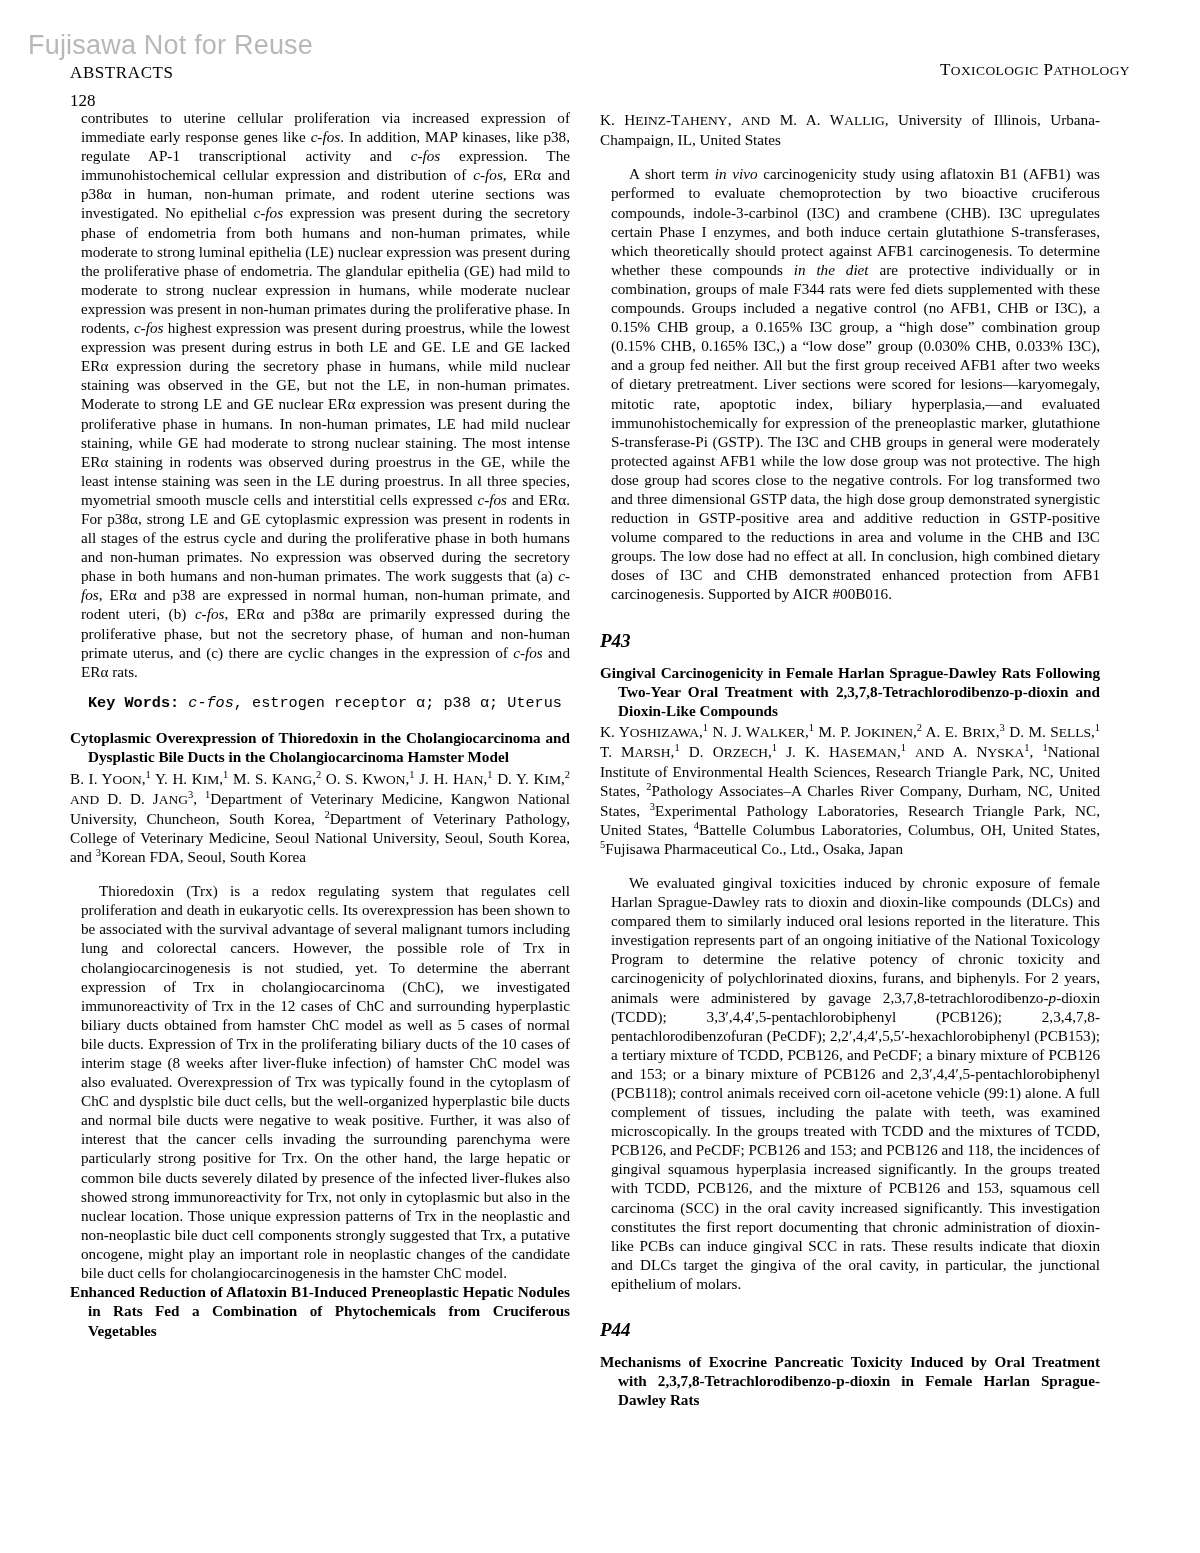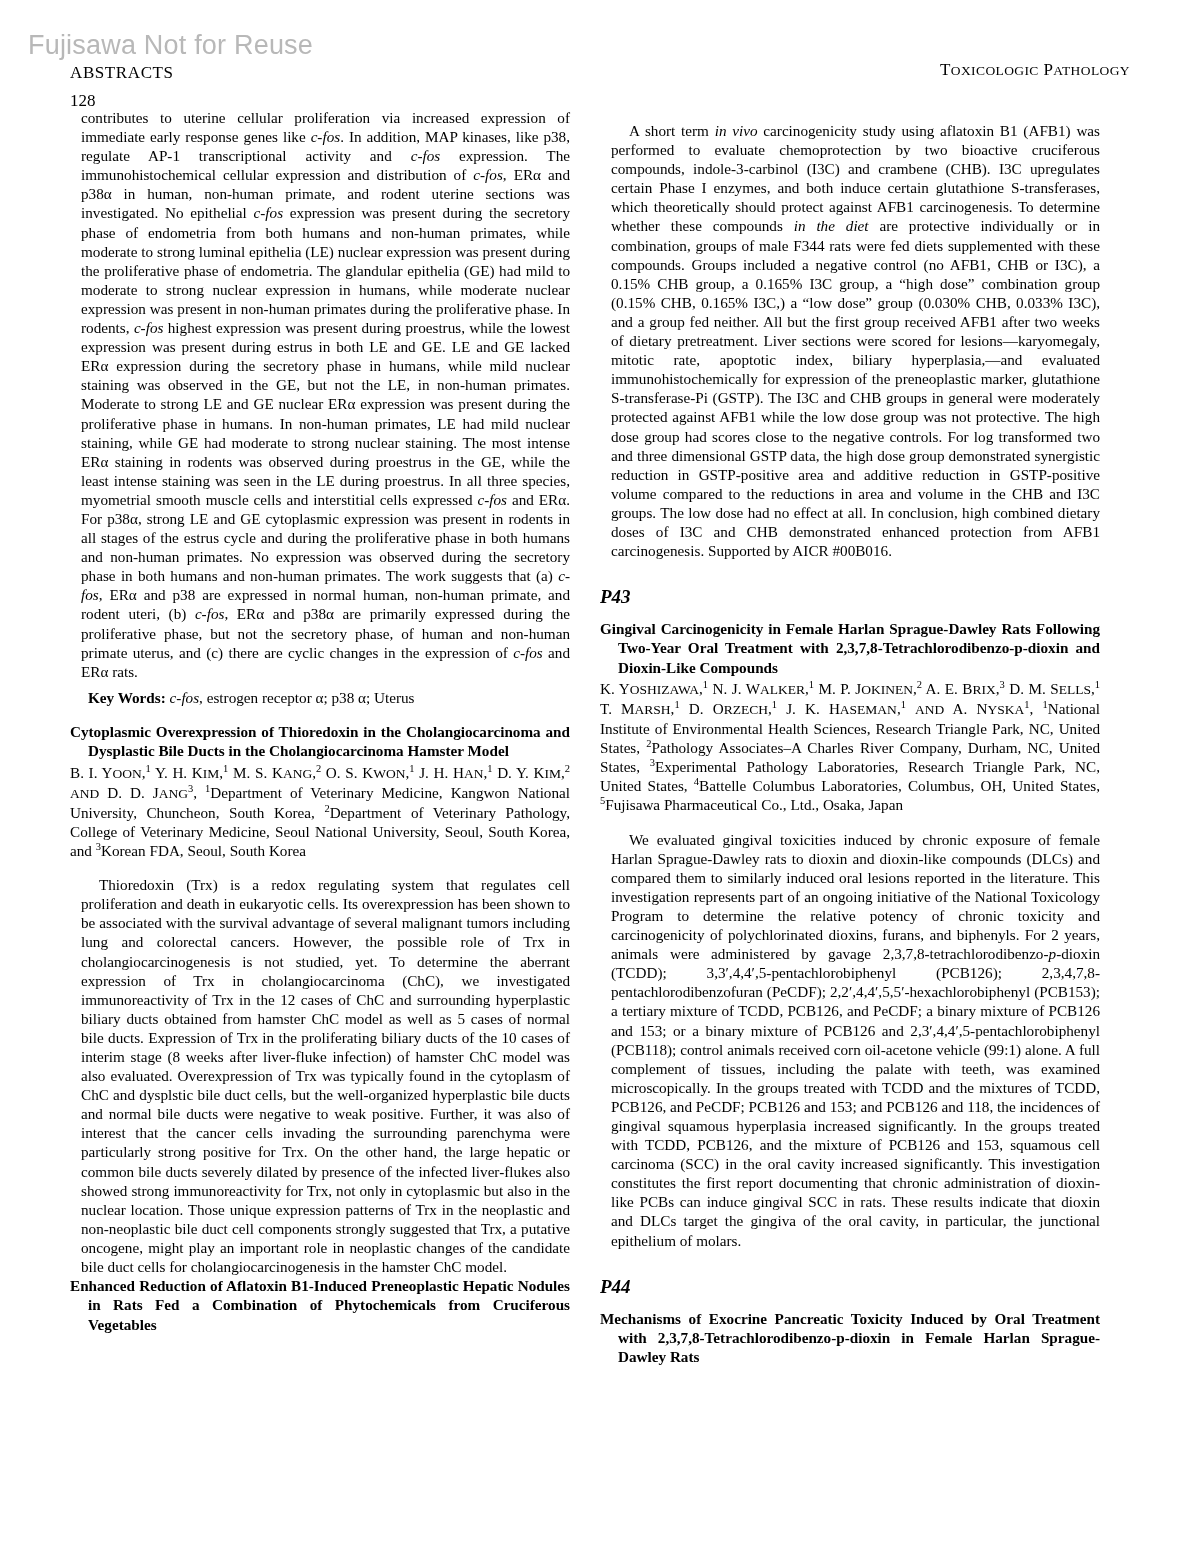--- a/index.html
+++ b/index.html
@@ -84,25 +84,26 @@
     font-size: 15.2px;
     line-height: 19.1px;
     text-align: justify;
     text-indent: 0;
     hyphens: auto;
   }
   p.indent { text-indent: 18px; }
   p.spaced { margin-top: 13px; }
 
   .keywords {
-    margin-top: 7px;
+    margin-top: 13px;
     font-size: 15.2px;
     line-height: 19.1px;
     text-indent: 18px;
     text-align: justify;
+    font-family: Liberation Mono, monospace;
   }
   .kw-label { font-weight: bold; }
 
   h2.sectnum {
     font-family: "Liberation Serif", serif;
     font-size: 19px;
     font-weight: bold;
     margin: 26px 0 11px 0;
     font-style: italic;
   }
@@ -154,20 +155,21 @@
 
       <p class="body indent spaced">Thioredoxin (Trx) is a redox regulating system that regulates cell proliferation and death in eukaryotic cells. Its overexpression has been shown to be associated with the survival advantage of several malignant tumors including lung and colorectal cancers. However, the possible role of Trx in cholangiocarcinogenesis is not studied, yet. To determine the aberrant expression of Trx in cholangiocarcinoma (ChC), we investigated immunoreactivity of Trx in the 12 cases of ChC and surrounding hyperplastic biliary ducts obtained from hamster ChC model as well as 5 cases of normal bile ducts. Expression of Trx in the proliferating biliary ducts of the 10 cases of interim stage (8 weeks after liver-fluke infection) of hamster ChC model was also evaluated. Overexpression of Trx was typically found in the cytoplasm of ChC and dysplstic bile duct cells, but the well-organized hyperplastic bile ducts and normal bile ducts were negative to weak positive. Further, it was also of interest that the cancer cells invading the surrounding parenchyma were particularly strong positive for Trx. On the other hand, the large hepatic or common bile ducts severely dilated by presence of the infected liver-flukes also showed strong immunoreactivity for Trx, not only in cytoplasmic but also in the nuclear location. Those unique expression patterns of Trx in the neoplastic and non-neoplastic bile duct cell components strongly suggested that Trx, a putative oncogene, might play an important role in neoplastic changes of the candidate bile duct cells for cholangiocarcinogenesis in the hamster ChC model.</p>
 
 
       <div class="abs-title">Enhanced Reduction of Aflatoxin B1-Induced Preneoplastic Hepatic Nodules in Rats Fed a Combination of Phytochemicals from Cruciferous Vegetables</div>
 
     </div>
 
     <div class="col col-right">
 
+      <p class="authors">K. H<span class="sc">EINZ</span>-T<span class="sc">AHENY</span>, <span class="sc">AND</span> M. A. W<span class="sc">ALLIG</span>, University of Illinois, Urbana-Champaign, IL, United States</p>
 
       <p class="body indent spaced">A short term <i>in vivo</i> carcinogenicity study using aflatoxin B1 (AFB1) was performed to evaluate chemoprotection by two bioactive cruciferous compounds, indole-3-carbinol (I3C) and crambene (CHB). I3C upregulates certain Phase I enzymes, and both induce certain glutathione S-transferases, which theoretically should protect against AFB1 carcinogenesis. To determine whether these compounds <i>in the diet</i> are protective individually or in combination, groups of male F344 rats were fed diets supplemented with these compounds. Groups included a negative control (no AFB1, CHB or I3C), a 0.15% CHB group, a 0.165% I3C group, a “high dose” combination group (0.15% CHB, 0.165% I3C,) a “low dose” group (0.030% CHB, 0.033% I3C), and a group fed neither. All but the first group received AFB1 after two weeks of dietary pretreatment. Liver sections were scored for lesions—karyomegaly, mitotic rate, apoptotic index, biliary hyperplasia,—and evaluated immunohistochemically for expression of the preneoplastic marker, glutathione S-transferase-Pi (GSTP). The I3C and CHB groups in general were moderately protected against AFB1 while the low dose group was not protective. The high dose group had scores close to the negative controls. For log transformed two and three dimensional GSTP data, the high dose group demonstrated synergistic reduction in GSTP-positive area and additive reduction in GSTP-positive volume compared to the reductions in area and volume in the CHB and I3C groups. The low dose had no effect at all. In conclusion, high combined dietary doses of I3C and CHB demonstrated enhanced protection from AFB1 carcinogenesis. Supported by AICR #00B016.</p>
 
       <h2 class="sectnum">P43</h2>
 
       <div class="abs-title">Gingival Carcinogenicity in Female Harlan Sprague-Dawley Rats Following Two-Year Oral Treatment with 2,3,7,8-Tetrachlorodibenzo-p-dioxin and Dioxin-Like Compounds</div>
 
       <p class="authors">K. Y<span class="sc">OSHIZAWA</span>,<sup>1</sup> N. J. W<span class="sc">ALKER</span>,<sup>1</sup> M. P. J<span class="sc">OKINEN</span>,<sup>2</sup> A. E. B<span class="sc">RIX</span>,<sup>3</sup> D. M. S<span class="sc">ELLS</span>,<sup>1</sup> T. M<span class="sc">ARSH</span>,<sup>1</sup> D. O<span class="sc">RZECH</span>,<sup>1</sup> J. K. H<span class="sc">ASEMAN</span>,<sup>1</sup> <span class="sc">AND</span> A. N<span class="sc">YSKA</span><sup>1</sup>, <sup>1</sup>National Institute of Environmental Health Sciences, Research Triangle Park, NC, United States, <sup>2</sup>Pathology Associates–A Charles River Company, Durham, NC, United States, <sup>3</sup>Experimental Pathology Laboratories, Research Triangle Park, NC, United States, <sup>4</sup>Battelle Columbus Laboratories, Columbus, OH, United States, <sup>5</sup>Fujisawa Pharmaceutical Co., Ltd., Osaka, Japan</p>
 
       <p class="body indent spaced">We evaluated gingival toxicities induced by chronic exposure of female Harlan Sprague-Dawley rats to dioxin and dioxin-like compounds (DLCs) and compared them to similarly induced oral lesions reported in the literature. This investigation represents part of an ongoing initiative of the National Toxicology Program to determine the relative potency of chronic toxicity and carcinogenicity of polychlorinated dioxins, furans, and biphenyls. For 2 years, animals were administered by gavage 2,3,7,8-tetrachlorodibenzo-<i>p</i>-dioxin (TCDD); 3,3′,4,4′,5-pentachlorobiphenyl (PCB126); 2,3,4,7,8-pentachlorodibenzofuran (PeCDF); 2,2′,4,4′,5,5′-hexachlorobiphenyl (PCB153); a tertiary mixture of TCDD, PCB126, and PeCDF; a binary mixture of PCB126 and 153; or a binary mixture of PCB126 and 2,3′,4,4′,5-pentachlorobiphenyl (PCB118); control animals received corn oil-acetone vehicle (99:1) alone. A full complement of tissues, including the palate with teeth, was examined microscopically. In the groups treated with TCDD and the mixtures of TCDD, PCB126, and PeCDF; PCB126 and 153; and PCB126 and 118, the incidences of gingival squamous hyperplasia increased significantly. In the groups treated with TCDD, PCB126, and the mixture of PCB126 and 153, squamous cell carcinoma (SCC) in the oral cavity increased significantly. This investigation constitutes the first report documenting that chronic administration of dioxin-like PCBs can induce gingival SCC in rats. These results indicate that dioxin and DLCs target the gingiva of the oral cavity, in particular, the junctional epithelium of molars.</p>

